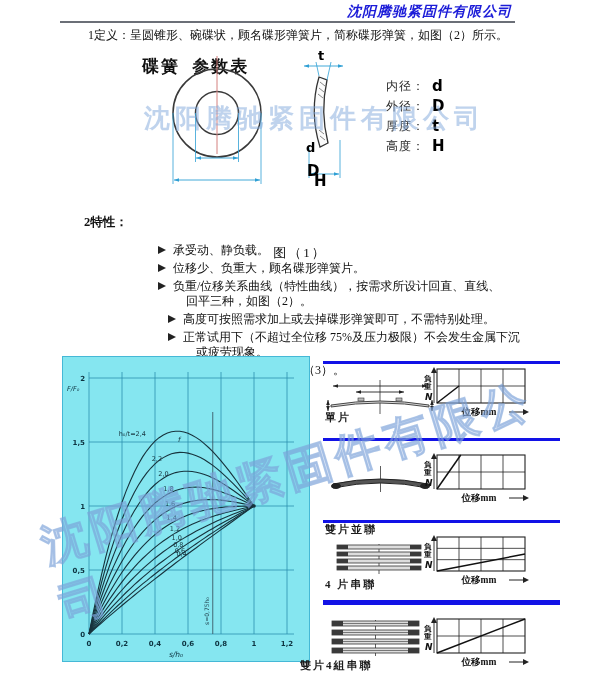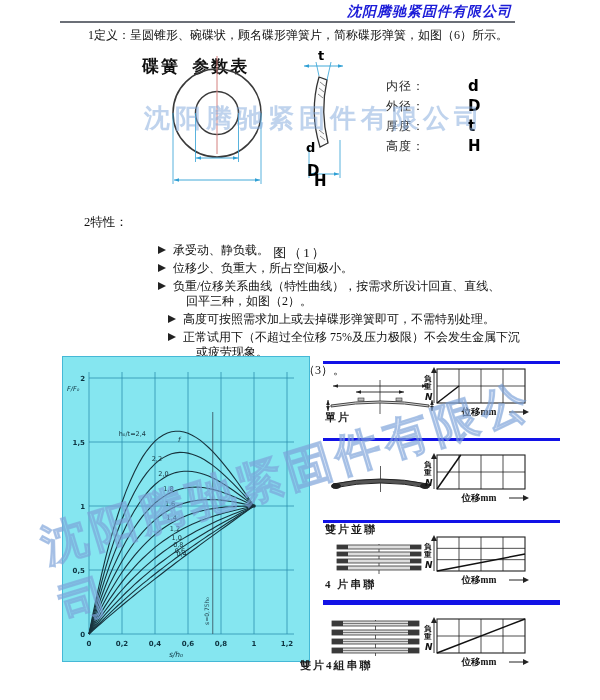--- a/index.html
+++ b/index.html
@@ -25,31 +25,31 @@
     font-size:14px;font-weight:bold;font-style:italic;color:var(--header-blue);
     letter-spacing:1px;}
   .header-rule{top:21px;left:60px;width:455px;height:2px;background:#6b6f77;}
   .definition{top:28px;left:88px;width:470px;font-size:12px;line-height:15px;}
   
   .fig1-title{top:55px;left:142px;font-size:17px;font-weight:bold;
     font-family:Liberation Mono, monospace;letter-spacing:2px;}
   .fig1-svg{top:50px;left:100px;}
   .dim-label{font-family:"DejaVu Sans",sans-serif;font-weight:bold;color:#000;}
   .param-list{top:76px;left:386px;}
-  .param-row{display:flex;align-items:center;height:20px;gap:36px;}
+  .param-row{display:flex;align-items:center;height:20px;}
   .param-row .plabel{font-size:12px;color:#2a2a2a;letter-spacing:1px;}
   .param-row .psym{font-family:"DejaVu Sans",sans-serif;font-weight:bold;
     font-size:15px;margin-left:7px;color:#000;}
   .caption{font-size:13px;letter-spacing:2px;color:#111;margin-top:46px;}
   .cap1{top:198px;left:0;width:600px;text-align:center;}
   .cap2{top:671px;left:62px;width:248px;text-align:center;}
   .cap3{top:676px;left:323px;width:200px;text-align:center;}
   
   .features{top:214px;left:84px;width:470px;font-size:12px;}
-  .features-heading{font-size:12.5px;margin-bottom:12px;}
+  .features-heading{font-size:12.5px;margin-bottom:12px;font-weight:bold;}
   .bullet{position:relative;display:flex;margin-bottom:3px;line-height:15px;}
   .bullet.ind1{margin-left:74px;}
   .bullet.ind0{margin-left:59px;padding-left:25px;}
   .bullet-arrow-icon{width:0;height:0;margin:3px 7px 0 0;
     border-top:4px solid transparent;border-bottom:4px solid transparent;
     border-left:8px solid #222;flex:0 0 auto;}
   .bline{white-space:nowrap;}
   .bline + .bline{padding-left:13px;}
   
   .chart-box{top:356px;left:62px;width:248px;height:306px;
@@ -68,21 +68,21 @@
   .wm-d{top:516px;left:52px;width:560px;font-size:46px;letter-spacing:5px;
     color:rgba(135,170,225,0.30);-webkit-text-stroke:1px rgba(120,160,215,0.55);
     transform:rotate(-17deg);transform-origin:0 50%;}
 </style>
 </head>
 <body>
 
 <div class="abs company">沈阳腾驰紧固件有限公司</div>
 <div class="abs header-rule"></div>
 
-<div class="abs definition">1定义：呈圆锥形、碗碟状，顾名碟形弹簧片，简称碟形弹簧，如图（6）所示。</div>
+<div class="abs definition">1定义：呈圆锥形、碗碟状，顾名碟形弹簧片，简称碟形弹簧，如图（2）所示。</div>
 
 <div class="abs fig1-title">碟簧 参数表</div>
 <svg class="abs fig1-svg" width="400" height="150" id="fig1svg">
     <circle cx="117" cy="63" r="44" fill="none" stroke="#3a3a3a" stroke-width="1.5"></circle>
     <circle cx="117" cy="63" r="21.5" fill="none" stroke="#3a3a3a" stroke-width="1.5"></circle>
     <line x1="117" y1="6" x2="117" y2="104" stroke="#d4807e" stroke-width="1"></line>
     <line x1="95.5" y1="63" x2="95.5" y2="112" stroke="#2e9fd4" stroke-width="0.8"></line>
     <line x1="138.5" y1="63" x2="138.5" y2="112" stroke="#2e9fd4" stroke-width="0.8"></line>
     <line x1="96" y1="108" x2="138" y2="108" stroke="#2e9fd4" stroke-width="0.9"></line>
     <polygon points="96,108 101,106.2 101,109.8" fill="#2e9fd4"></polygon>
@@ -138,21 +138,21 @@
   <div id="features-list">
       <div class="bullet ind1">
         <span class="bullet-arrow-icon"></span>
         <div>
           <div class="bline">承受动、静负载。</div>
         </div>
       </div>
       <div class="bullet ind1">
         <span class="bullet-arrow-icon"></span>
         <div>
-          <div class="bline">位移少、负重大，所占空间极小。</div>
+          <div class="bline">位移少、负重大，顾名碟形弹簧片。</div>
         </div>
       </div>
       <div class="bullet ind1">
         <span class="bullet-arrow-icon"></span>
         <div>
           <div class="bline">负重/位移关系曲线（特性曲线），按需求所设计回直、直线、</div>
           <div class="bline">回平三种，如图（2）。</div>
         </div>
       </div>
       <div class="bullet ind0">

